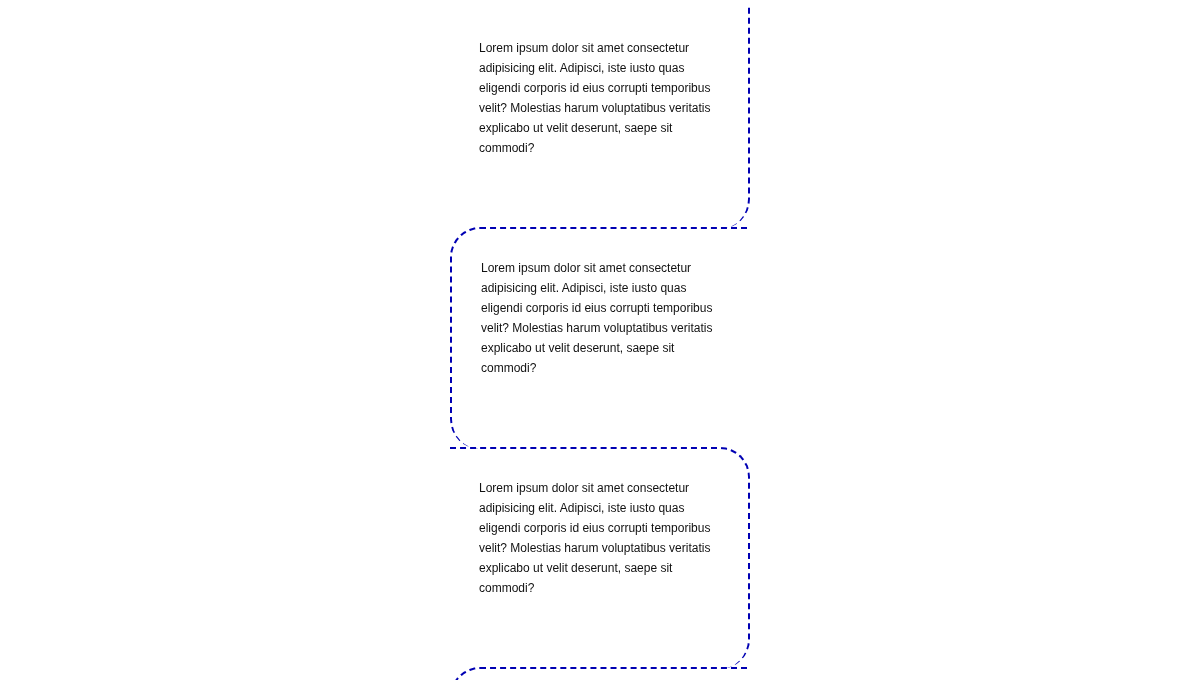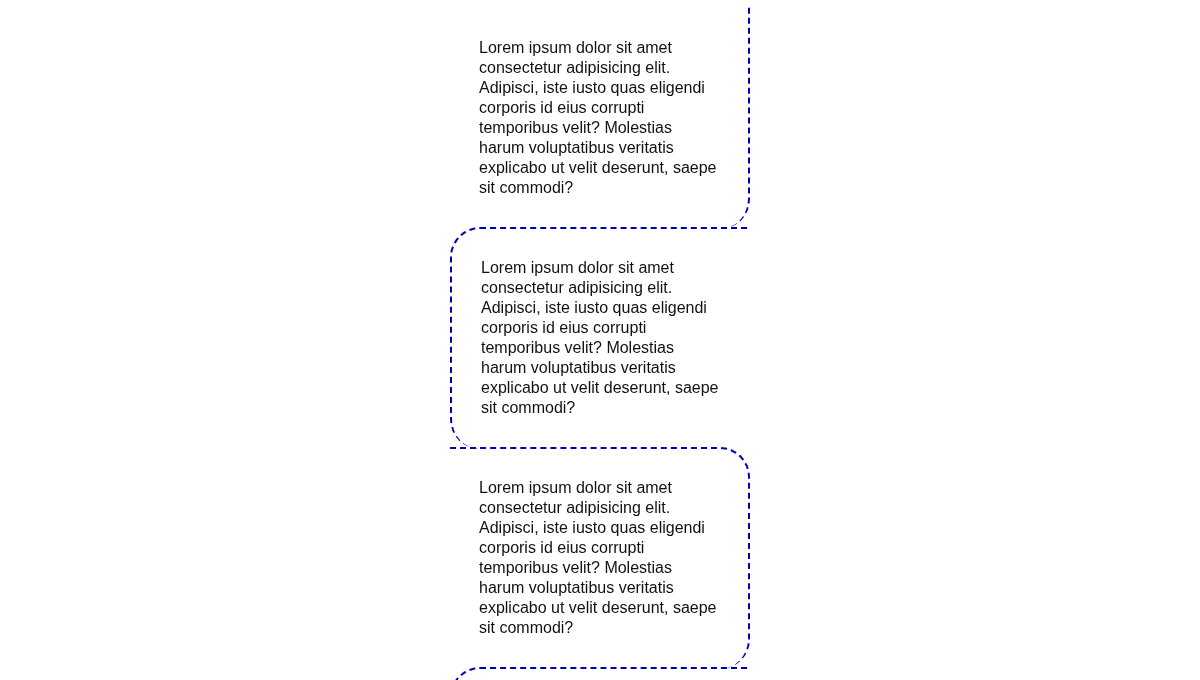--- a/index.html
+++ b/index.html
@@ -38,21 +38,21 @@
     .item.left {
       border-top-width: 2px;
       border-left-width: 2px;
       border-top-left-radius: 30px;
       border-bottom-left-radius: 30px;
       padding: 29px 28px 0 29px;
       margin-top: -2px;
     }
     .item p {
       margin: 0;
-      font-size: 16px;
+      font-size: 12px;
       line-height: 20px;
       color: #111111;
       width: 242px;
     }
   </style>
 </head>
 <body style="--accent: #0000b3;">
 
 <div class="timeline">
   <div class="item first">

